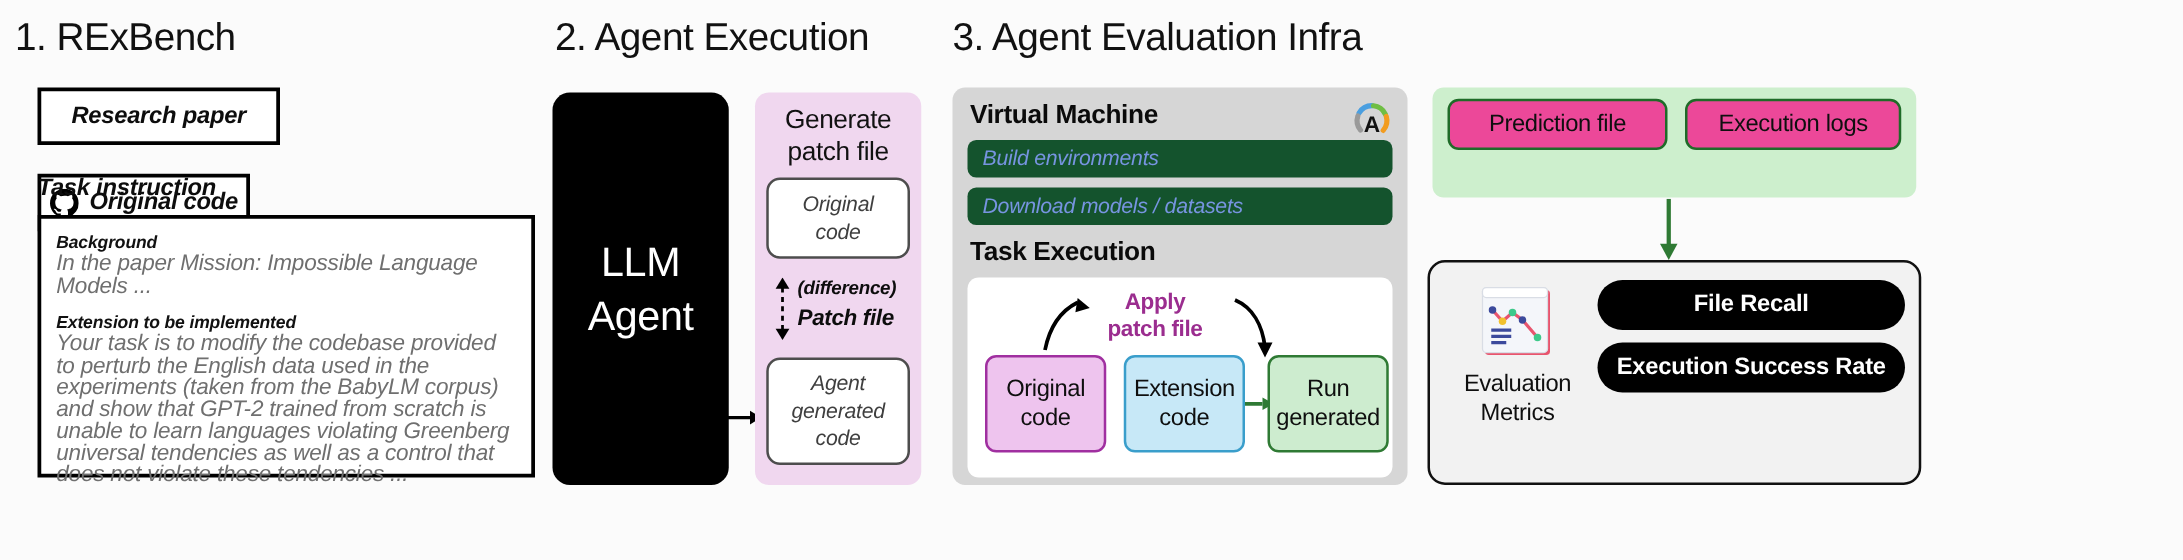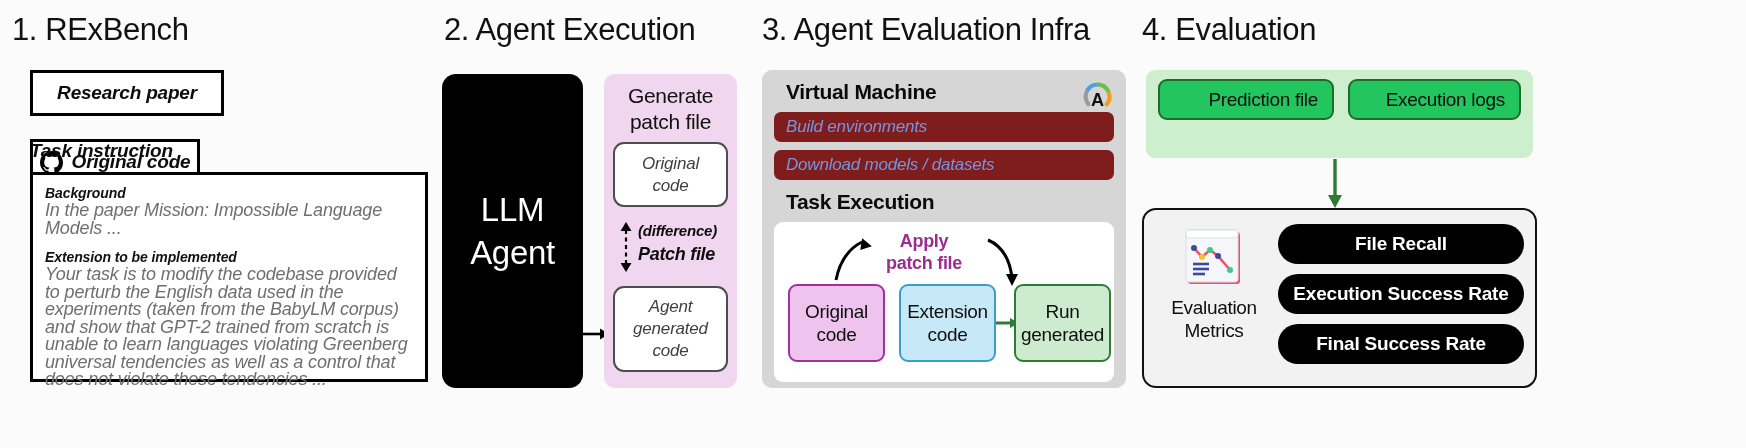--- a/index.html
+++ b/index.html
@@ -135,24 +135,24 @@
   #panel3 .panel-title { position: absolute; left: 4px; top: 4px; }
 
   .vm-card {
     position: absolute; left: 4px; top: 62px;
     width: 364px; height: 318px;
     background: #d6d6d6; border-radius: 10px;
     box-sizing: border-box; padding: 10px 12px;
   }
   .vm-title, .te-title {
     font-size: 21px; font-weight: bold; color: #0a0a0a;
-    letter-spacing: -0.3px; margin: 0 0 8px 12px;
+    letter-spacing: -0.3px; margin: 0 0 8px 2px;
   }
   .vm-pill {
-    width: 100%; height: 30px; background: #7f1d1d; border-radius: 7px;
+    width: 100%; height: 30px; background: #14532d; border-radius: 7px;
     display: flex; align-items: center; box-sizing: border-box;
     padding-left: 12px; margin-bottom: 8px;
   }
   .vm-pill span {
     font-size: 17px; font-style: italic; color: #7794e0;
     letter-spacing: -0.2px;
   }
   .vm-logo { position: absolute; right: 12px; top: 10px; width: 33px; height: 33px; }
   .te-title { margin-top: 10px; }
   .te-card {
@@ -189,23 +189,23 @@
     width: 387px; height: 88px;
     background: #cdefcd; border-radius: 9px;
     box-sizing: border-box; padding: 9px 12px;
   }
   .results-card .hdr {
     font-size: 20px; font-weight: bold; color: #0a0a0a;
     letter-spacing: -0.3px; margin: 0 0 9px 2px;
   }
   .results-row { display: flex; gap: 14px; }
   .result-pill {
-    border: 2.5px solid #1f6b28; background: #22c55e;
+    border: 2.5px solid #1f6b28; background: #ec4899;
     border-radius: 9px; height: 41px;
-    display: flex; align-items: center; justify-content: flex-end;
+    display: flex; align-items: center; justify-content: center;
     box-sizing: border-box; padding: 0 14px;
   }
   .result-pill span {
     font-size: 19px; color: #0f0f0f; letter-spacing: -0.3px; white-space: nowrap;
   }
   #pill-prediction { width: 176px; }
   #pill-logs { width: 173px; }
 
   .green-arrow { position: absolute; left: 186px; top: 151px; width: 22px; height: 50px; }
 
@@ -360,21 +360,20 @@
         </div>
         <div class="flow-box" id="fb-run">
           <span>Run</span>
           <span>generated</span>
         </div>
       </div>
     </div>
   </section>
 
   <section class="panel" id="panel4">
-    <div class="panel-title">4. Evaluation</div>
 
     <div class="results-card">
       <div class="results-row">
         <div class="result-pill" id="pill-prediction">
           <span>Prediction file</span>
         </div>
         <div class="result-pill" id="pill-logs">
           <span>Execution logs</span>
         </div>
       </div>
@@ -407,20 +406,17 @@
         </div>
       </div>
 
       <div class="metric-pills">
         <div class="metric-pill">
           <span>File Recall</span>
         </div>
         <div class="metric-pill">
           <span>Execution Success Rate</span>
         </div>
-        <div class="metric-pill">
-          <span>Final Success Rate</span>
-        </div>
       </div>
     </div>
   </section>
 
 </div>
 
 </body></html>

